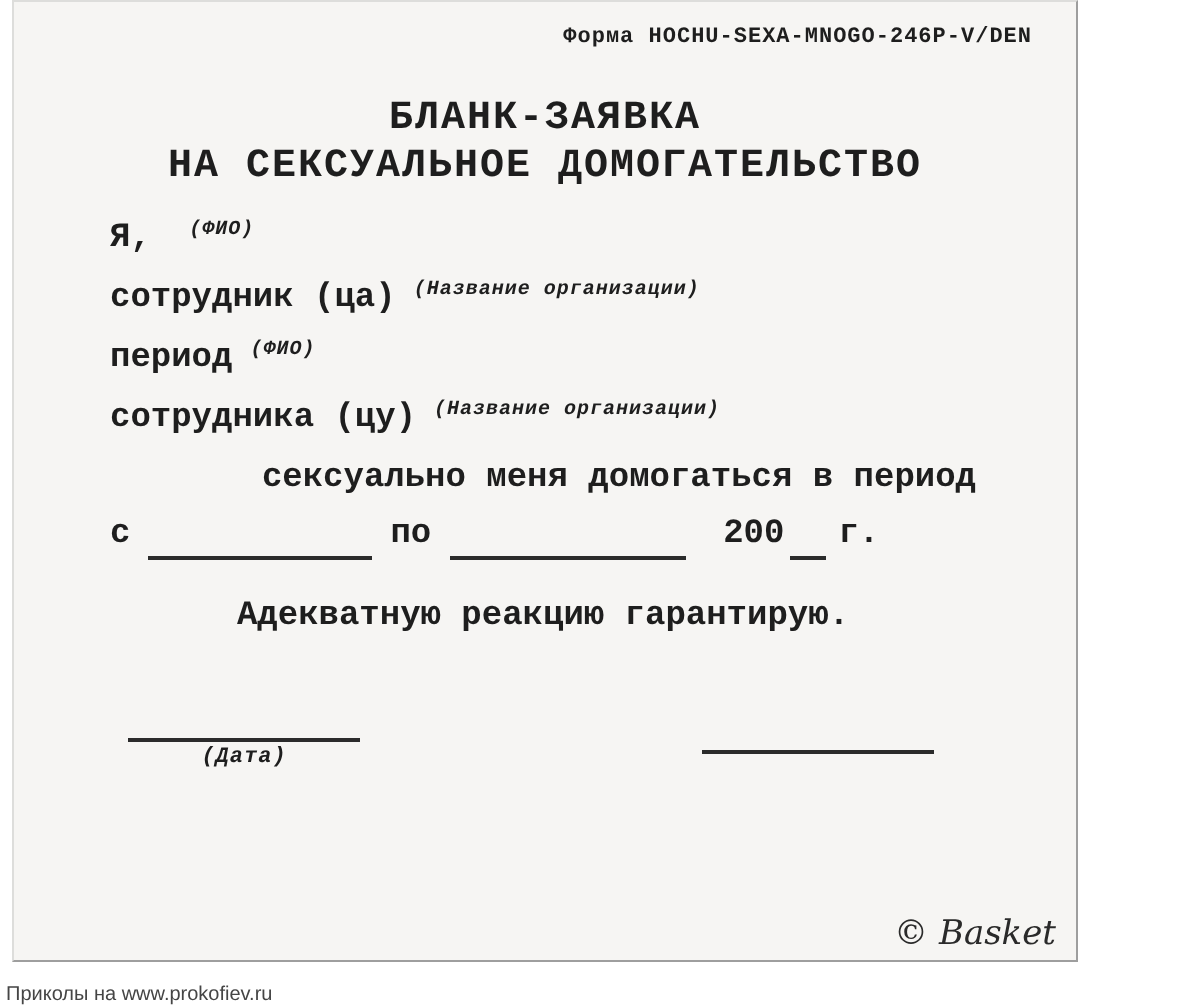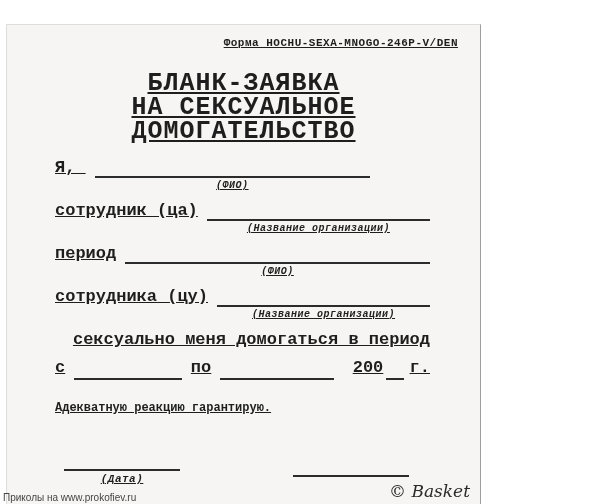--- a/index.html
+++ b/index.html
@@ -5,76 +5,75 @@
   html, body { margin: 0; padding: 0; }
   body {
     width: 600px; height: 504px;
     background: #ffffff;
     position: relative;
     overflow: hidden;
     font-family: "Liberation Mono", monospace;
   }
   .card {
     position: absolute;
-    left: 6px; top: 24px;
-    width: 475px; height: 481px;
+    left: 6px; top: 0;
+    width: 533px; height: 481px;
     box-sizing: border-box;
     background: #f6f5f3;
     border: 1px solid #dddddb;
     border-right-color: #9e9e9e;
     border-bottom-color: #9e9e9e;
     padding: 10px 20px;
     color: #1e1e1e;
     overflow: hidden;
-    text-decoration: underline;
   }
   .form-code {
     text-align: right;
     font-size: 11px;
     font-weight: bold;
     letter-spacing: 0.5px;
     margin: 2px 2px 0 0;
     height: 13px;
   }
   .title {
     text-align: center;
     margin-top: 22px;
     font-weight: bold;
-    font-size: 25px;
+    font-size: 20px;
     letter-spacing: 1px;
     line-height: 24px;
   }
   .rows { margin: 12px 30px 0 28px; }
   .row { display: flex; align-items: flex-start; margin-bottom: 6px; }
   .lbl {
     font-size: 17px; font-weight: bold;
     white-space: pre; line-height: 24px;
   }
-  .blank { flex: 1; display: flex; flex-direction: column; margin-left: 9px; min-width: 0; }
+  .blank { flex: 1; display: flex; flex-direction: row; margin-left: 9px; min-width: 0; }
   .blank.short { margin-right: 60px; }
   .line {
     height: 20px;
     border-bottom: 2px solid #2b2b2b;
     font-size: 15px; font-weight: bold;
     overflow: hidden;
   }
   .cap {
     font-size: 10px; font-weight: bold; font-style: italic;
     text-align: center; margin-top: 2px; height: 13px;
     letter-spacing: 0.5px;
   }
   .period { align-items: flex-end; }
   .iline {
     border-bottom: 2px solid #2b2b2b;
     height: 20px; margin: 0 9px;
     font-size: 15px; font-weight: bold;
     overflow: hidden;
   }
   .statements { margin: 16px 30px 0 28px; }
-  .statement { font-size: 12px; font-weight: bold; line-height: 25px; }
+  .statement { font-size: 17px; font-weight: bold; line-height: 25px; text-align: center; }
   .sign-row {
     display: flex; justify-content: space-between;
     margin: 30px 51px 0 37px;
   }
   .sig { width: 116px; }
   .sig .sline { border-bottom: 2px solid #2b2b2b; height: 18px; overflow: hidden; font-size: 14px; font-weight: bold; }
   .sig .cap { font-size: 11px; }
   .signature-block { margin-top: 6px; }
   .credit {
     position: absolute; right: 10px; bottom: 3px;

